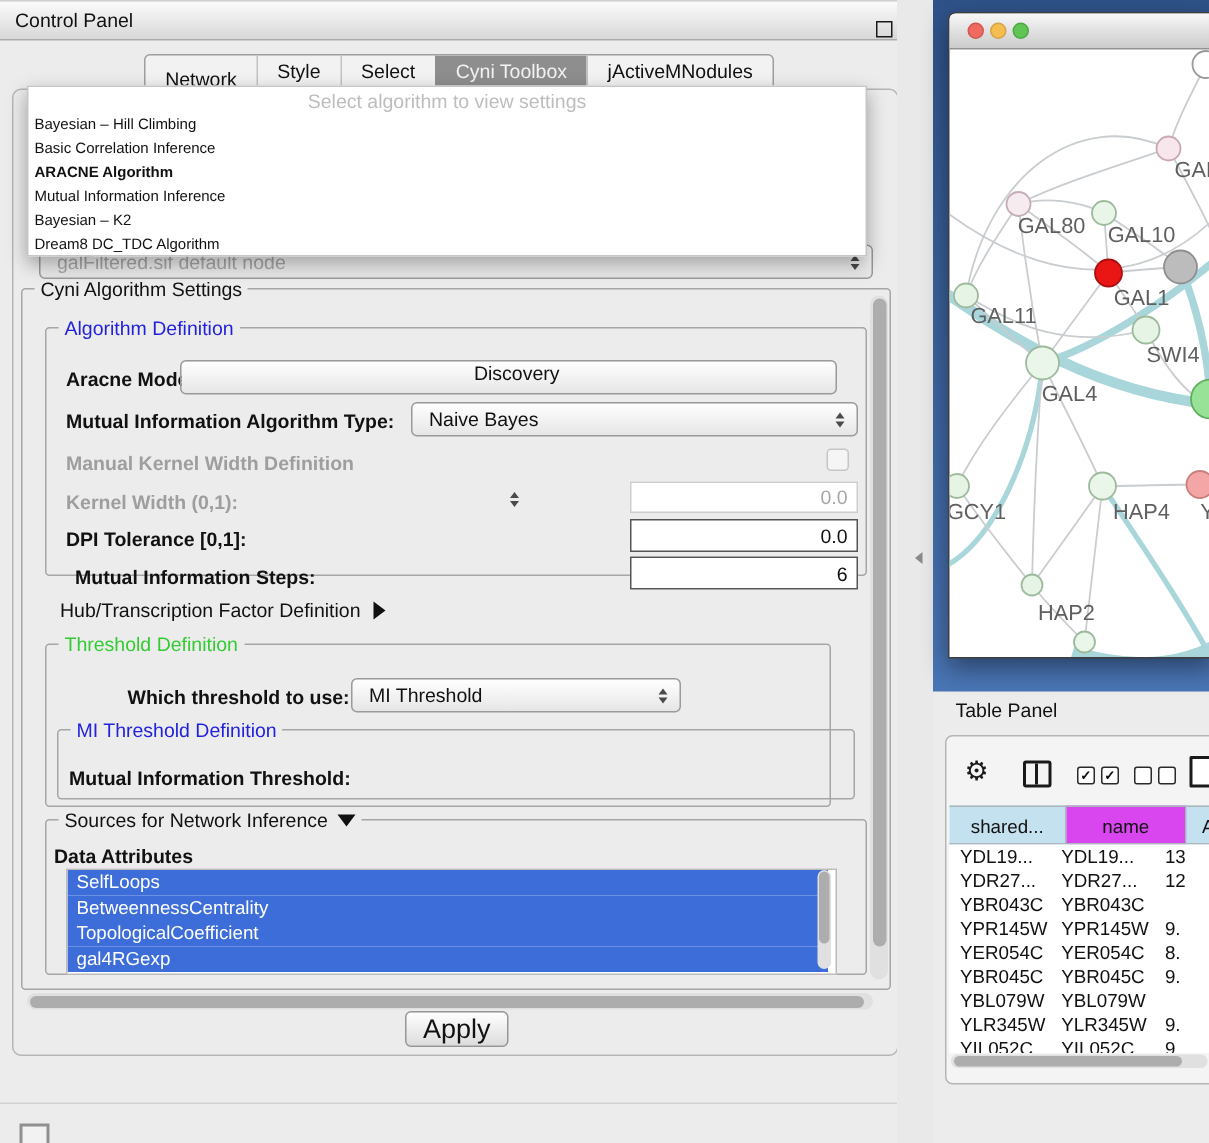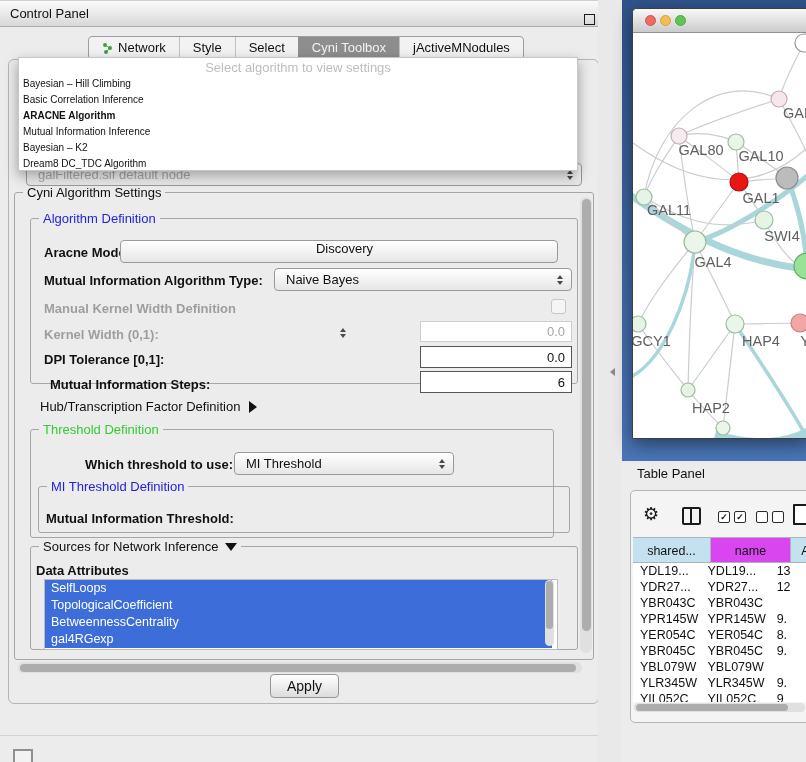--- a/index.html
+++ b/index.html
@@ -11,21 +11,21 @@
   .cp-titlebar{left:0;top:6;width:612px;height:25px;
     background:linear-gradient(#FBFBFB,#D8D8D8);
     border-top:1px solid #CFCFCF;border-bottom:1px solid #ABABAB;}
   .cp-title{left:10px;top:0;line-height:25px;font-size:13px;}
   .float-icon{left:584px;top:13px;width:9px;height:9px;border:1.5px solid #1A1A1A;}
   .close-icon{left:597px;top:9px;font-size:12px;font-weight:900;}
 
   .tabbar{left:0;top:36px;width:612px;display:flex;justify-content:center;}
   .tabgroup{display:flex;height:22px;border:1px solid #9E9E9E;border-radius:4px;
     overflow:hidden;background:#F2F2F2;font-size:13px;}
-  .tab{padding:0 13px;line-height:22px;border-left:1px solid #C2C2C2;display:flex;align-items:center;gap:5px;}
+  .tab{padding:0 13px;line-height:22px;border-left:1px solid #C2C2C2;display:flex;align-items:center;gap:5px;flex-direction:column;}
   .tab:first-child{border-left:none;}
   .tab.sel{background:#8E8E8E;color:#F3F3F3;border-left-color:#8E8E8E;}
 
   .main-panel{left:8px;top:59px;width:589px;height:643px;border:1px solid #B5B5B5;
     border-radius:6px;background:#ECECEC;}
 
   
   .combo{position:absolute;border:1px solid #9A9A9A;border-radius:4px;
     background:linear-gradient(#FFFFFF,#E6E6E6);display:flex;align-items:center;
     font-size:13px;padding-left:11px;box-sizing:border-box;gap:36px;}
@@ -62,21 +62,21 @@
 
   
   .sb-track{position:absolute;background:#E0E0E0;border-radius:6px;}
   .sb-thumb{position:absolute;background:#ADADAD;border-radius:5px;}
 
   
   .attr-list{left:44px;top:579px;width:512px;height:69px;background:#FFF;border:1px solid #BBB;overflow:hidden;}
   .attr-item{height:17px;line-height:17px;padding-left:6px;font-size:12.5px;color:#FFF;background:#3D6DD8;width:calc(100% - 11px);}
 
   .apply-btn{left:270px;top:674px;width:67px;height:22px;border:1px solid #969696;border-radius:4px;
-    background:linear-gradient(#FFFFFF,#DCDCDC);font-size:14px;display:flex;align-items:center;justify-content:center;}
+    background:linear-gradient(#FFFFFF,#DCDCDC);font-size:18px;display:flex;align-items:center;justify-content:center;}
 
   .divider{left:0;top:735px;width:612px;height:1px;background:#D2D2D2;}
   .mini-icon{left:13px;top:749px;width:16px;height:12px;border:2px solid #909090;background:#F2F2F2;}
 
   
   .strip{left:598px;top:0;width:24px;height:762px;background:#E9E9E9;}
   .collapse-arrow{left:610px;top:368px;}
   .desktop{left:622px;top:0;width:184px;height:461px;background:linear-gradient(#2F538A,#4A76B6);}
   .net-window{left:632px;top:8px;width:176px;height:429px;background:#FFF;border:1px solid #3F3F3F;
     border-radius:5px 0 0 0;box-shadow:0 6px 18px rgba(0,0,0,.45);overflow:hidden;}
@@ -234,22 +234,22 @@
 
   <div class="gbox" style="left:30px;top:546px;width:548px;height:104px;">
     <span class="gtitle">
       <span>Sources for Network Inference</span>
       <span class="tri-down-s"></span>
     </span>
   </div>
   <span class="flabel" style="left:36px;top:563px;">Data Attributes</span>
   <div class="abs attr-list" id="attr-list">
       <div class="attr-item">SelfLoops</div>
+      <div class="attr-item">BetweennessCentrality</div>
       <div class="attr-item">TopologicalCoefficient</div>
-      <div class="attr-item">BetweennessCentrality</div>
       <div class="attr-item">gal4RGexp</div>
     </div>
   <div class="sb-track" style="left:545px;top:580px;width:9px;height:66px;">
     <div class="sb-thumb" style="left:1px;top:1px;width:7px;height:48px;"></div>
   </div>
   <div class="sb-track" style="left:18px;top:662px;width:564px;height:11px;">
     <div class="sb-thumb" style="left:2px;top:1.5px;width:556px;height:8px;"></div>
   </div>
 
   <div class="abs apply-btn">

